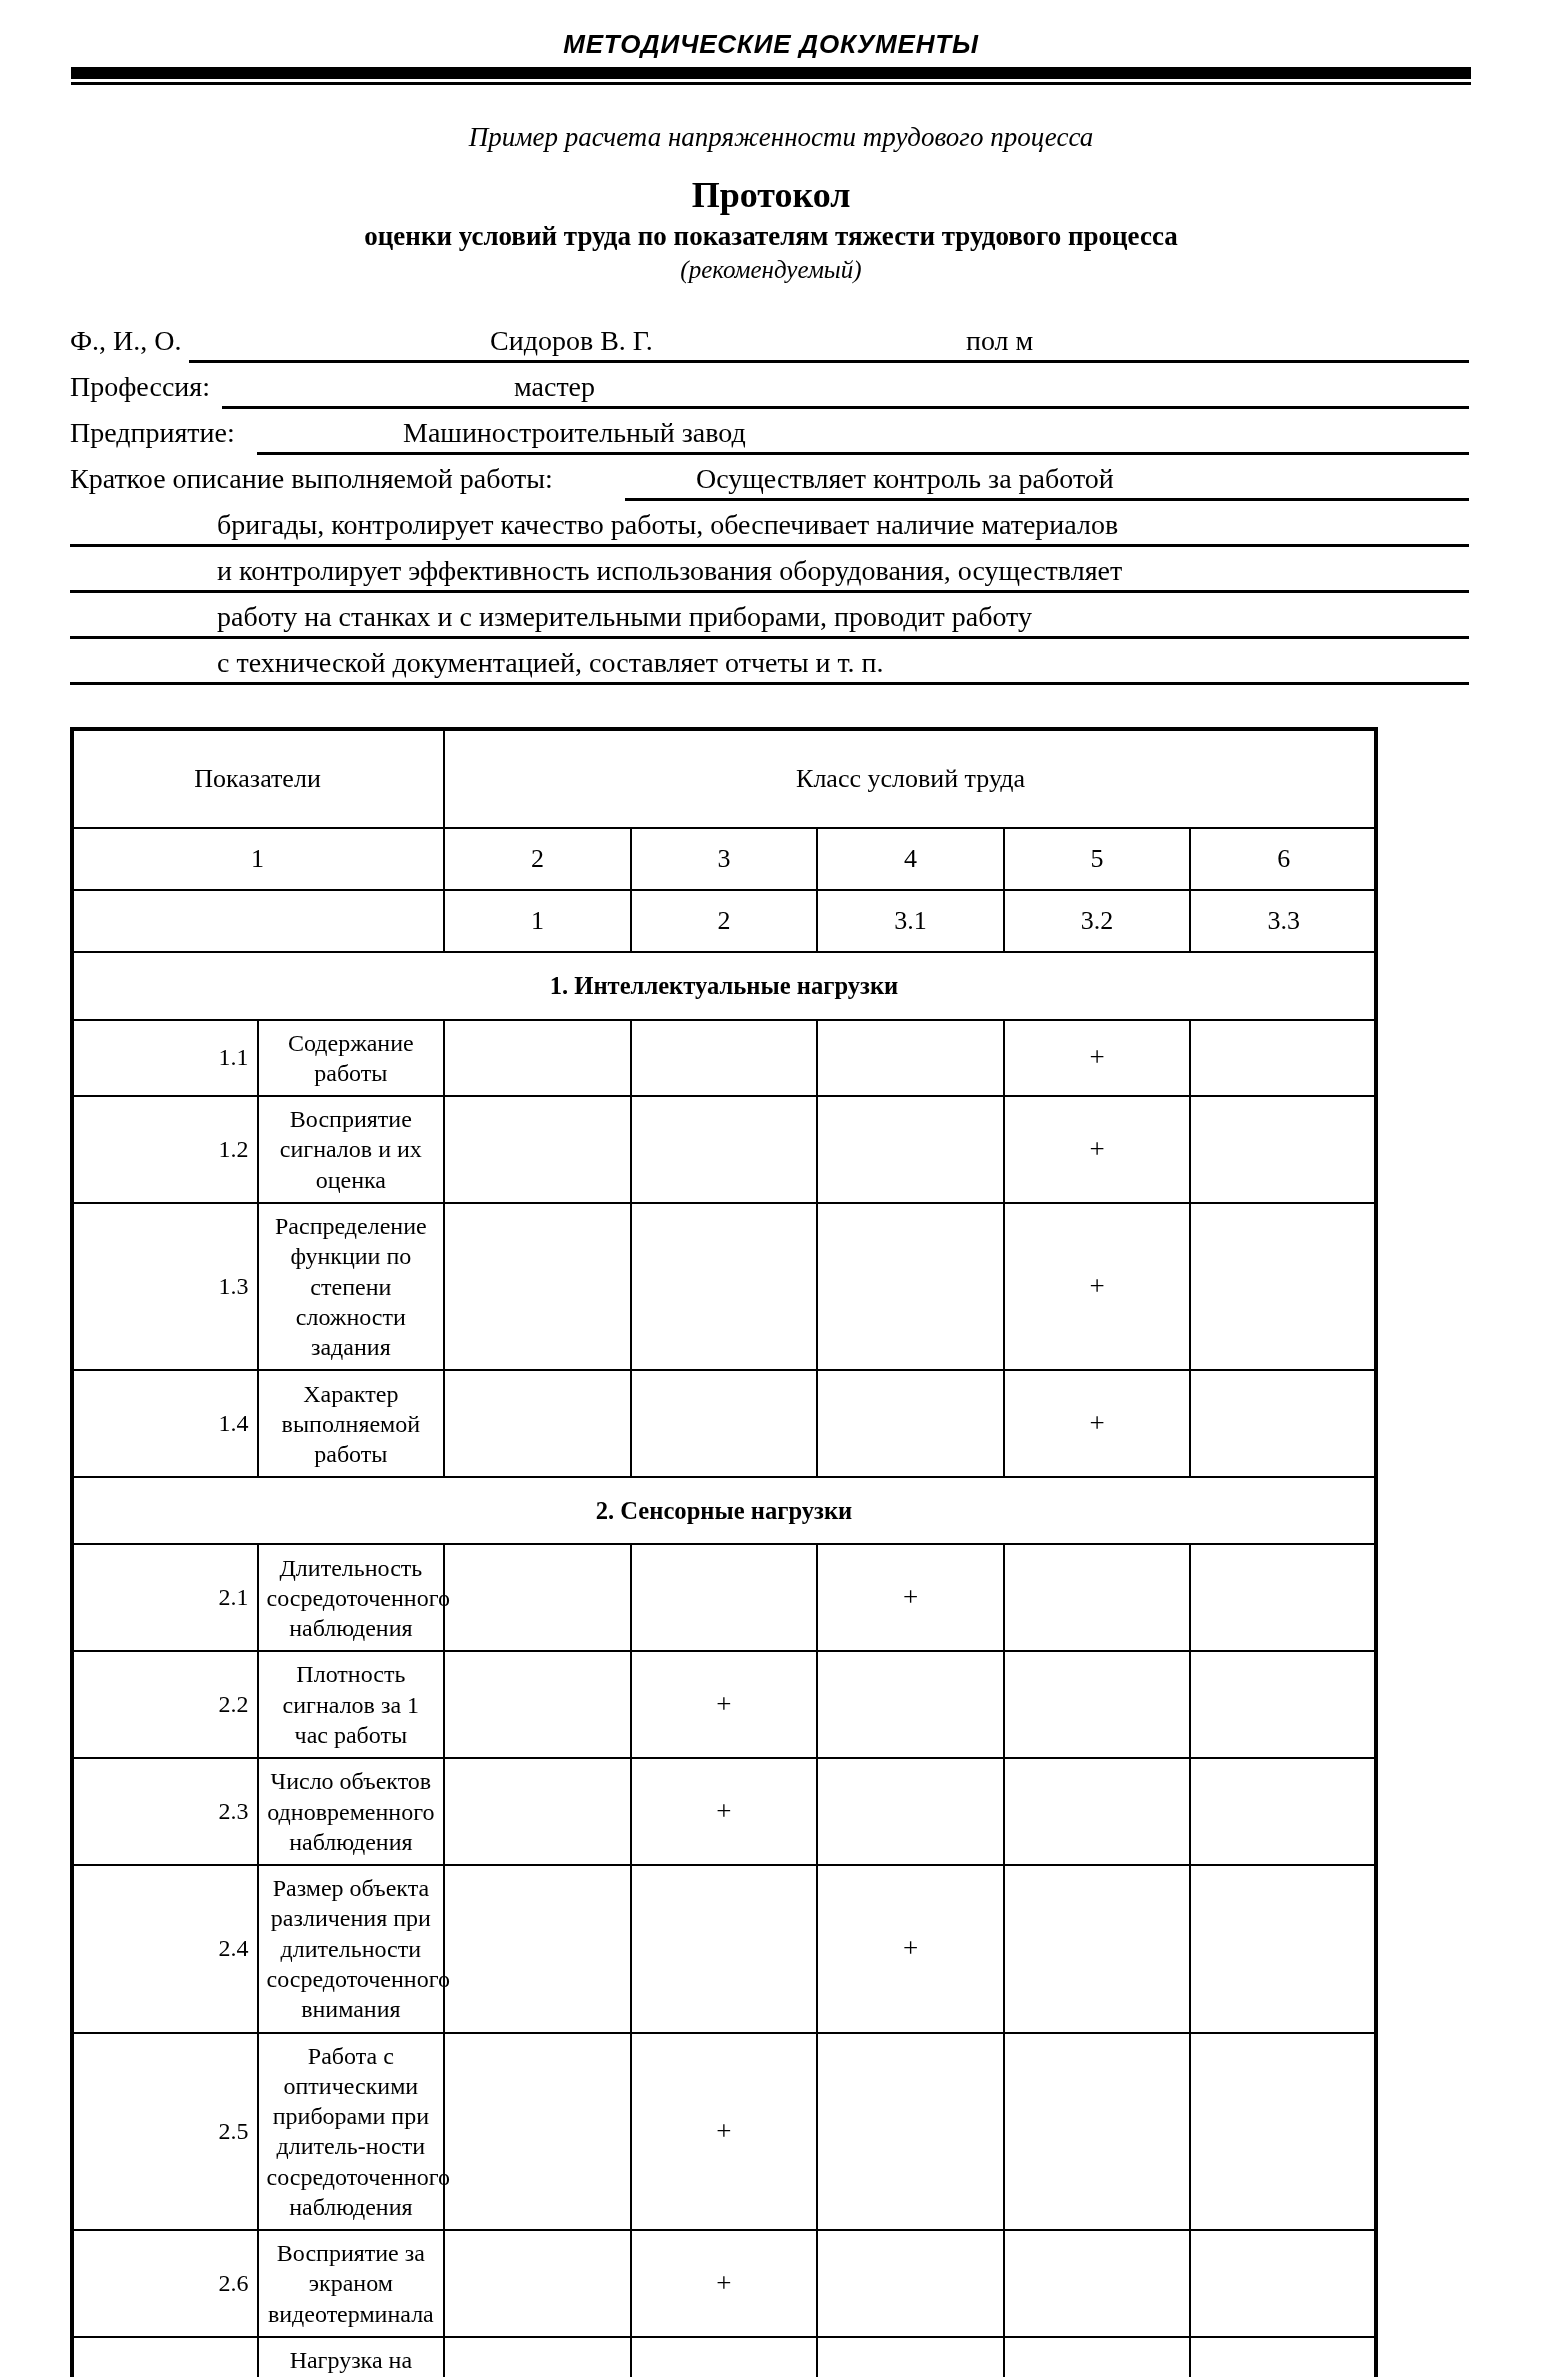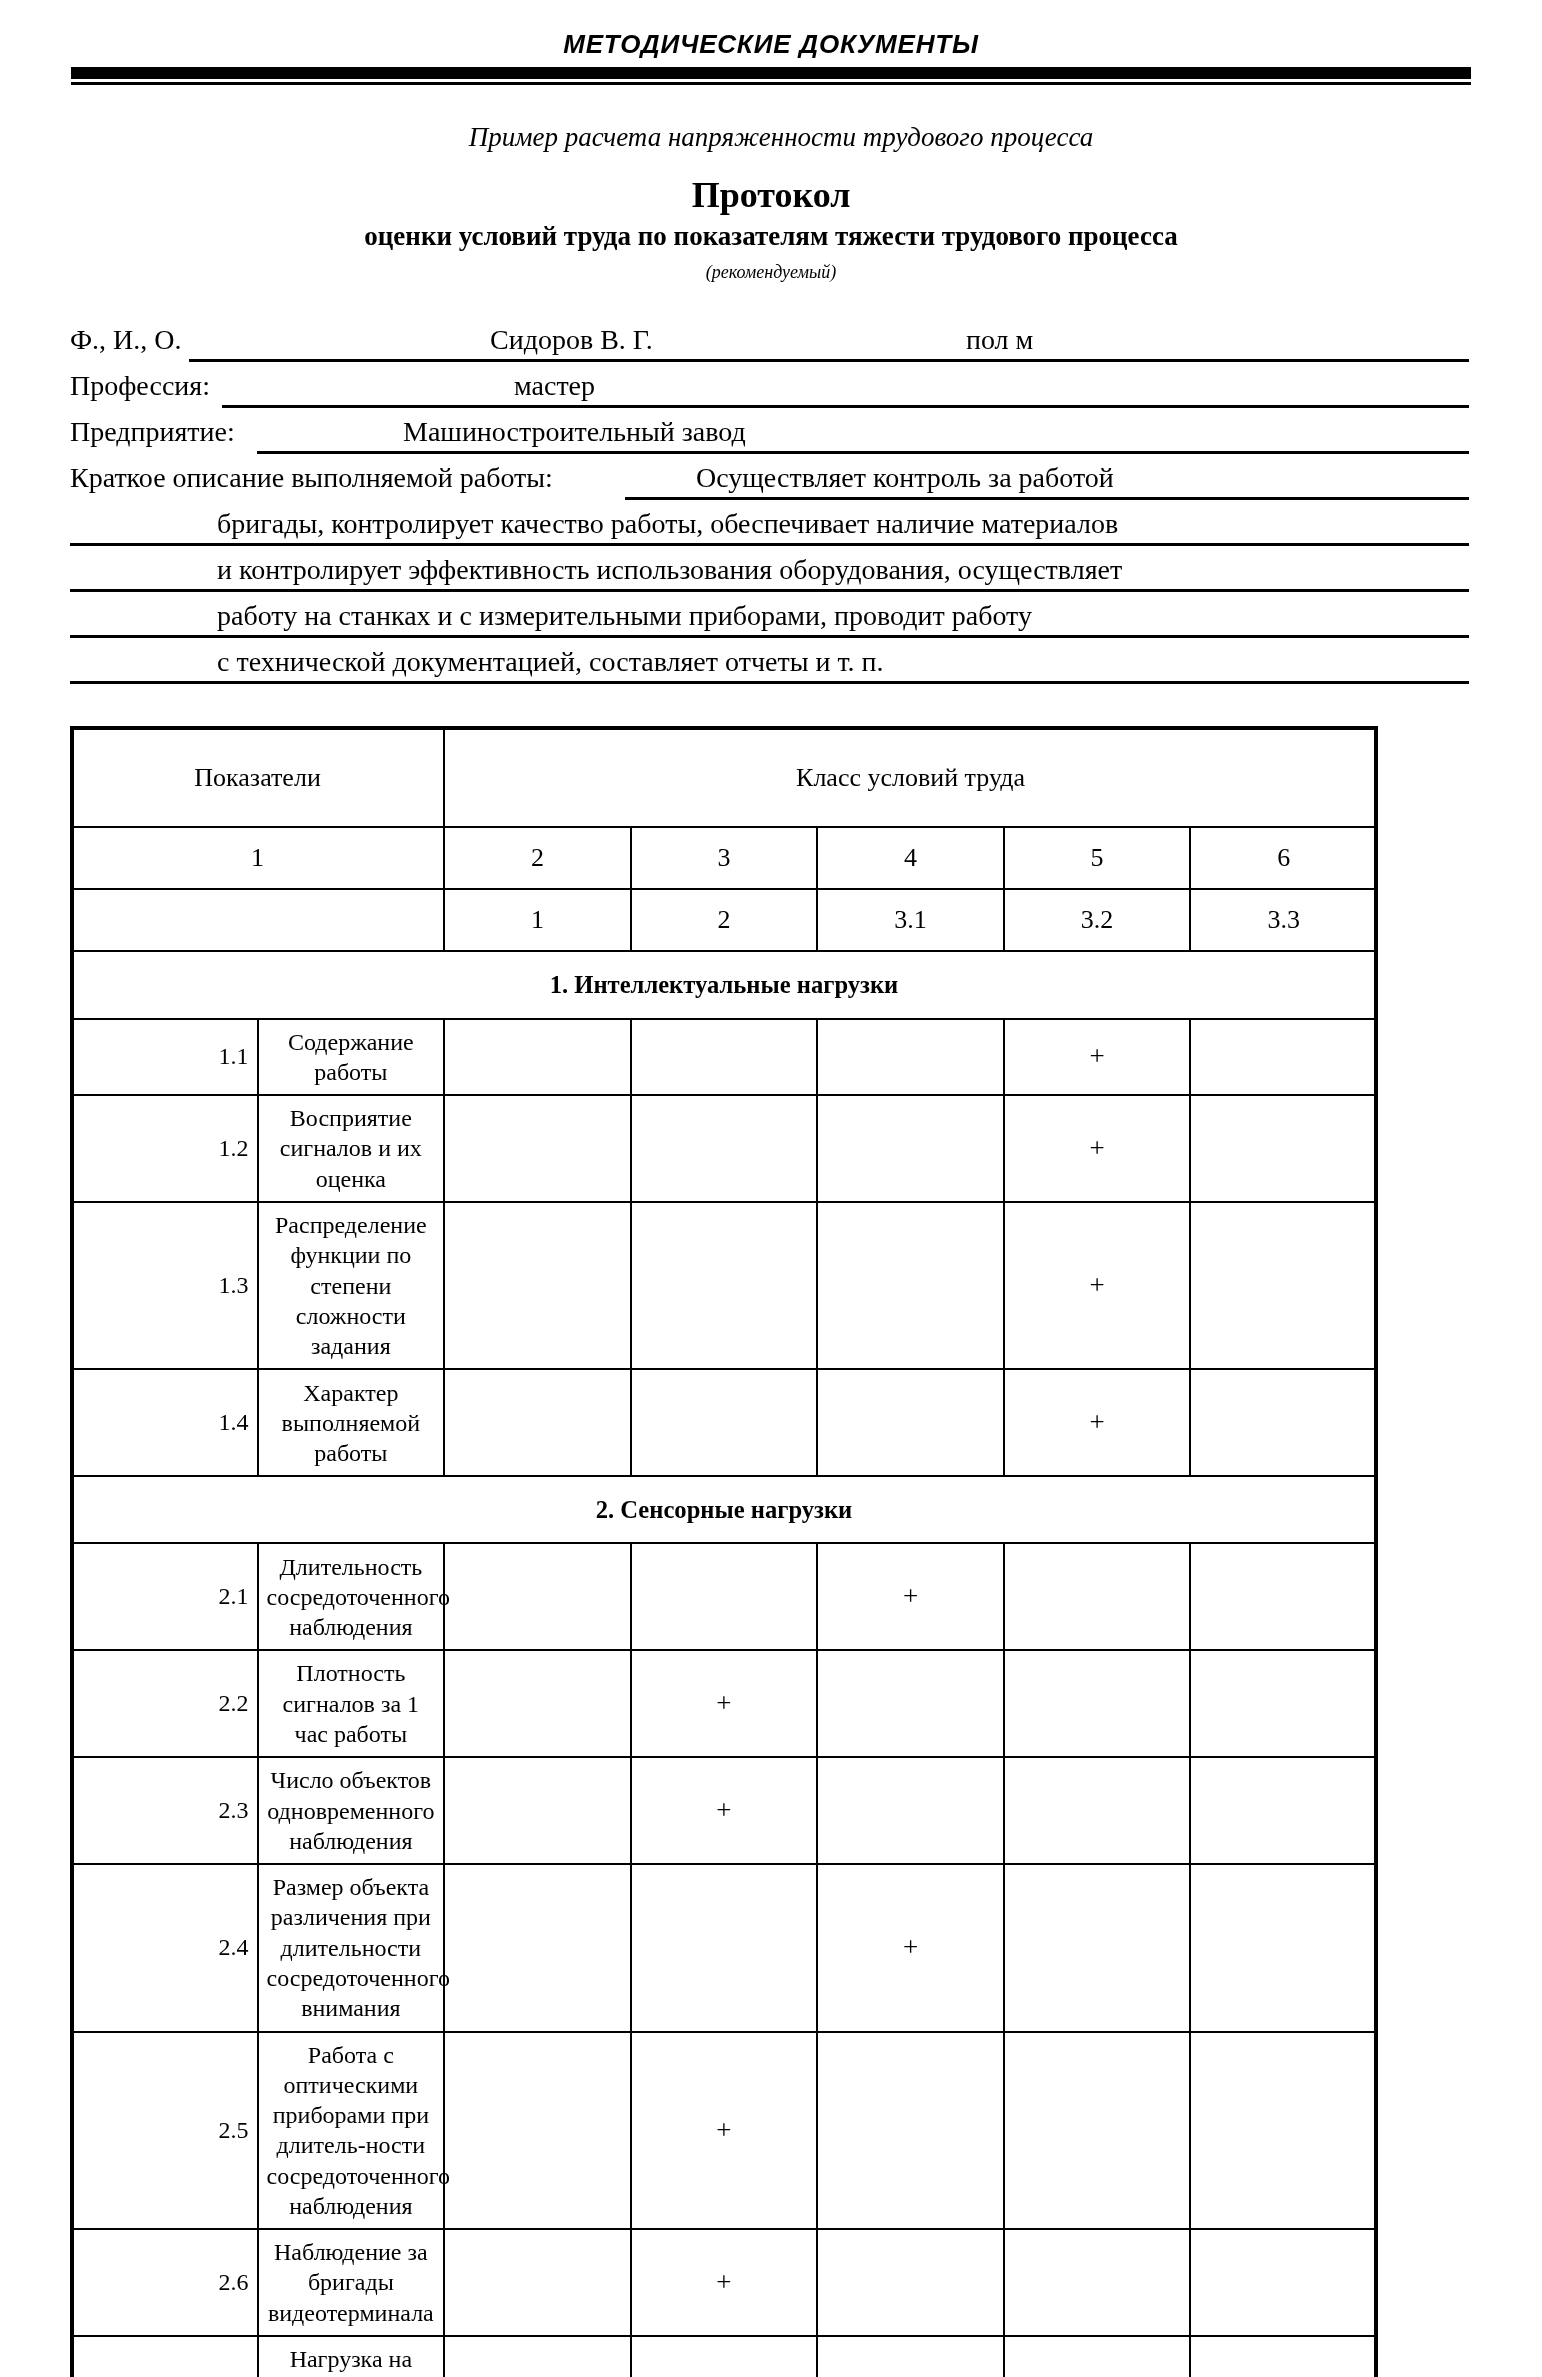--- a/index.html
+++ b/index.html
@@ -66,23 +66,23 @@
     font-size: 36px;
     font-weight: bold;
     margin-top: 20.6px;
   }
   .protocol-line {
     font-size: 27px;
     font-weight: bold;
     margin-top: 4.8px;
   }
   .recommended {
-    font-size: 18px;
+    font-size: 25px;
     font-style: italic;
-    margin-top: 10px;
+    margin-top: 4px;
   }
 
   
   .form-block {
     margin: 40px 73px 0 70px;
     font-size: 28px;
   }
   .field-row {
     position: relative;
     height: 46px;
@@ -346,21 +346,21 @@
             <td class="c-num">2.5</td>
             <td class="c-name cellname">Работа с оптическими приборами при длитель-ности сосредоточенного наблюдения</td>
             <td class="c-cls plus"></td>
             <td class="c-cls plus">+</td>
             <td class="c-cls plus"></td>
             <td class="c-cls plus"></td>
             <td class="c-cls plus"></td>
           </tr>
           <tr class="row-std">
             <td class="c-num">2.6</td>
-            <td class="c-name cellname">Наблюдение за бригады видеотерминала</td>
+            <td class="c-name cellname">Восприятие за экраном видеотерминала</td>
             <td class="c-cls plus"></td>
             <td class="c-cls plus">+</td>
             <td class="c-cls plus"></td>
             <td class="c-cls plus"></td>
             <td class="c-cls plus"></td>
           </tr>
           <tr class="row-std">
             <td class="c-num">2.7</td>
             <td class="c-name cellname">Нагрузка на слуховой анализатор</td>
             <td class="c-cls plus"></td>

